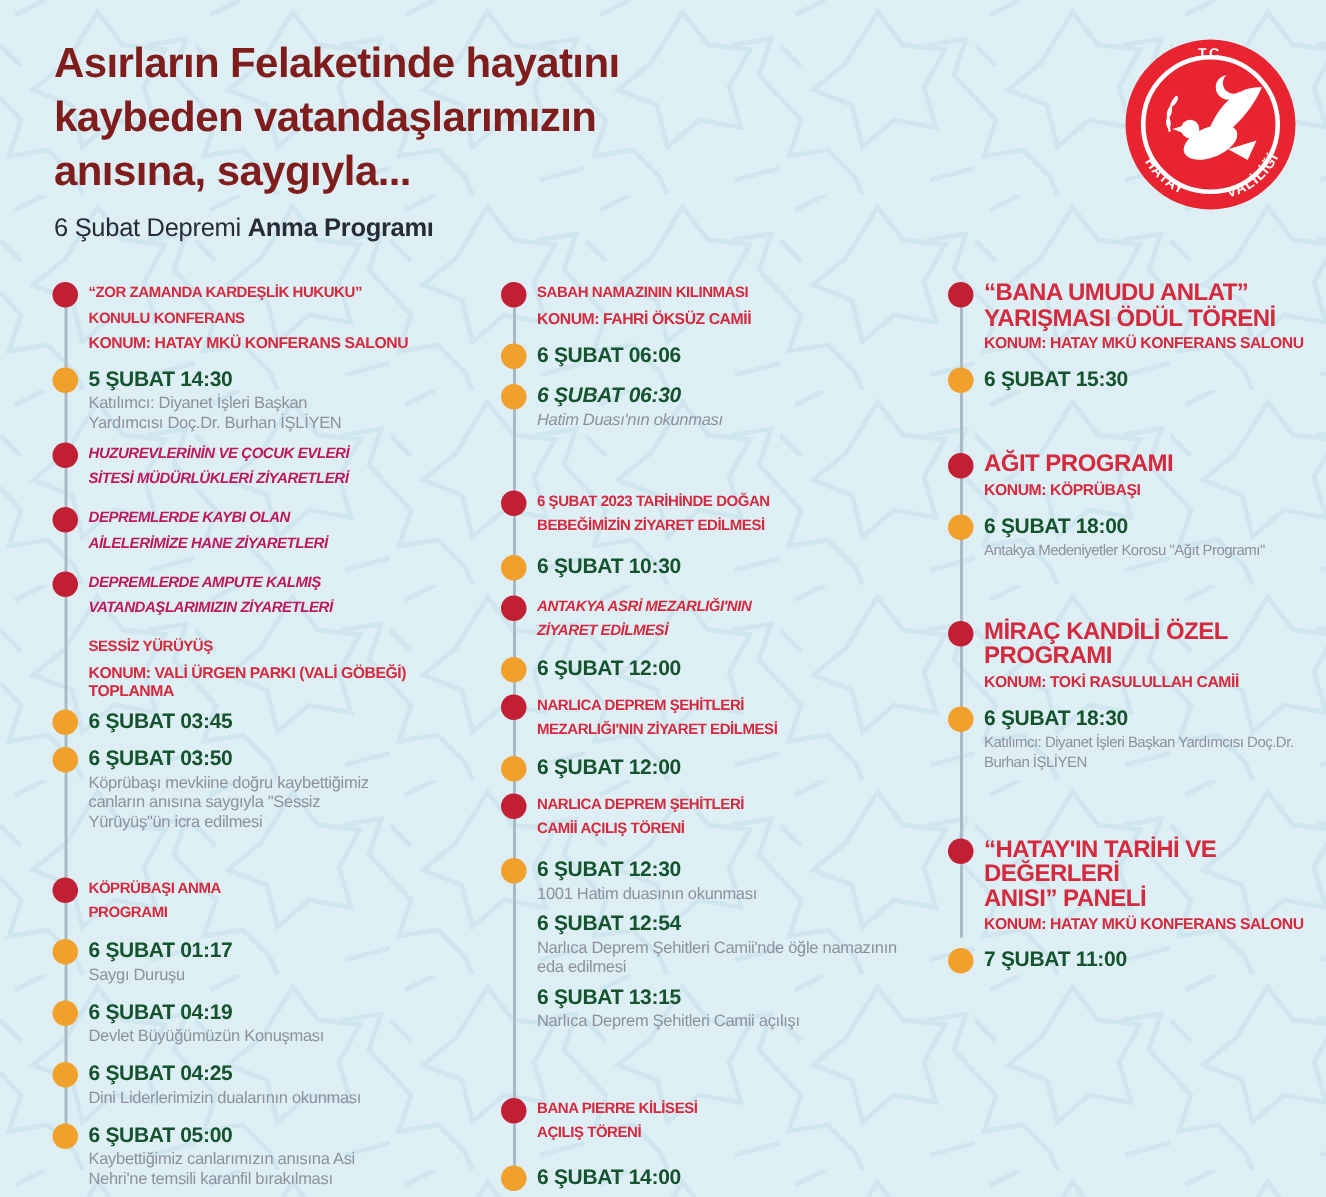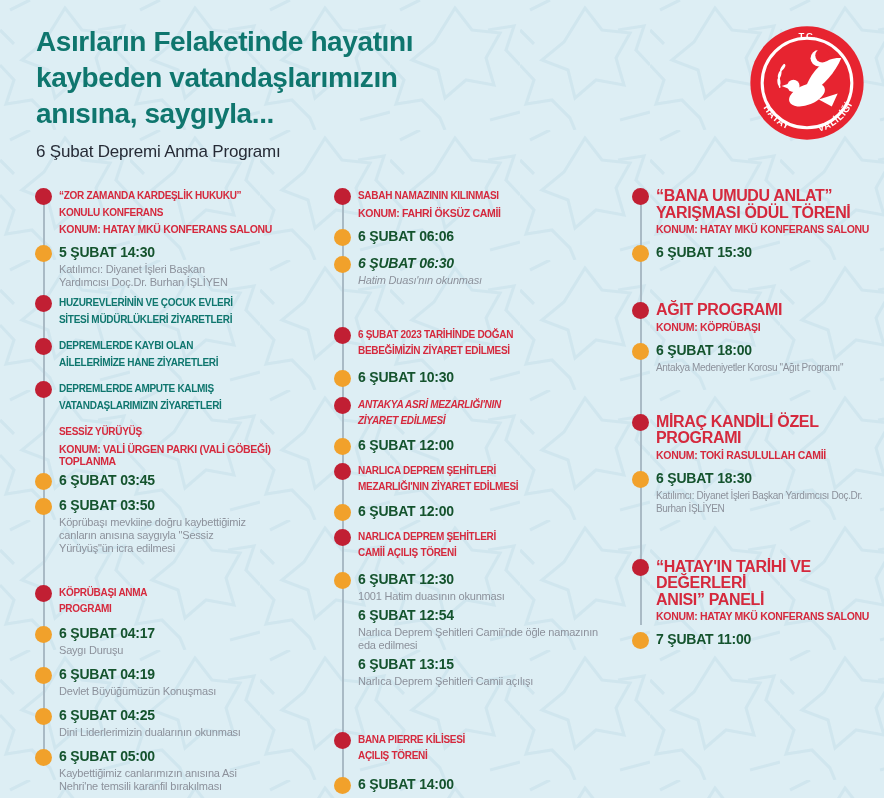--- a/index.html
+++ b/index.html
@@ -2,43 +2,43 @@
 <html><head>
 <meta charset="utf-8">
 <style>
   html,body{margin:0;padding:0;}
   body{width:884px;height:798px;overflow:hidden;font-family:"Liberation Sans",sans-serif;}
   #canvas{position:relative;width:884px;height:798px;background:#ddeef4;overflow:hidden;}
   .bgpattern{position:absolute;left:0;top:0;z-index:0;}
 
   
   .header{position:absolute;left:36px;top:24px;z-index:2;width:560px;}
-  .main-title{font-size:28px;font-weight:bold;line-height:36px;color:#0f766e;letter-spacing:-0.4px;white-space:pre-line;}
+  .main-title{font-size:28px;font-weight:bold;line-height:36px;color:#7f1d1d;letter-spacing:-0.4px;white-space:pre-line;}
   .subtitle{margin-top:10px;font-size:17px;color:#262b36;letter-spacing:-0.2px;}
-  .subtitle b{font-weight:normal;}
+  .subtitle b{font-weight:bold;}
 
   
   .logo{position:absolute;left:748px;top:24px;width:118px;height:118px;z-index:2;}
 
   
   .col{position:absolute;top:188px;z-index:2;}
   .c0{left:35px;width:302px;}
   .c1{left:334px;width:298px;}
   .c2{left:632px;width:250px;}
   .tline{position:absolute;left:8px;width:2px;background:#a9bac5;z-index:0;}
   .items{margin:0;padding:0;}
   .item{position:relative;padding-left:24px;margin-top:10px;z-index:1;}
   .item:first-child{margin-top:0;}
   .marker{position:absolute;left:0;top:0;width:17px;height:17px;border-radius:50%;}
   .marker.red{background:#c11f33;}
   .marker.orange{background:#f1a12b;}
   .etitle{font-weight:bold;font-size:10px;line-height:16.5px;letter-spacing:-0.3px;white-space:pre-line;}
   .c2 .etitle{font-size:16px;letter-spacing:-0.35px;}
   .etitle.red{color:#d5293d;}
-  .etitle.dark{color:#0f766e;}
+  .etitle.dark{color:#be185d;font-style:italic;}
   .konum{margin-top:2px;font-weight:bold;font-size:10.5px;line-height:12px;letter-spacing:-0.3px;color:#d5293d;white-space:pre-line;}
   .etime{font-weight:bold;font-size:14px;line-height:15px;letter-spacing:-0.2px;color:#14532d;}
   .desc{margin-top:3px;font-size:11px;line-height:13px;letter-spacing:-0.2px;color:#8c919b;white-space:pre-line;}
   .c2 .desc{font-size:10px;letter-spacing:-0.35px;}
 
   
   .c0 .item:nth-child(3),.c0 .item:nth-child(7){margin-top:6px;}
   .c0 .item:nth-child(9){margin-top:30px;}
   .c0 .item:nth-child(10){margin-top:8px;}
   .c1 .item:nth-child(3),.c1 .item:nth-child(6){margin-top:12px;font-style:italic;}
@@ -154,21 +154,21 @@
 canların anısına saygıyla "Sessiz
 Yürüyüş"ün icra edilmesi</div>
         </div>
         <div class="item title">
           <span class="marker red"></span>
           <div class="etitle red">KÖPRÜBAŞI ANMA
 PROGRAMI</div>
         </div>
         <div class="item time">
           <span class="marker orange"></span>
-          <div class="etime">6 ŞUBAT 04:17</div>
+          <div class="etime">6 ŞUBAT 01:17</div>
           <div class="desc">Saygı Duruşu</div>
         </div>
         <div class="item time">
           <span class="marker orange"></span>
           <div class="etime">6 ŞUBAT 04:19</div>
           <div class="desc">Devlet Büyüğümüzün Konuşması</div>
         </div>
         <div class="item time">
           <span class="marker orange"></span>
           <div class="etime">6 ŞUBAT 04:25</div>

